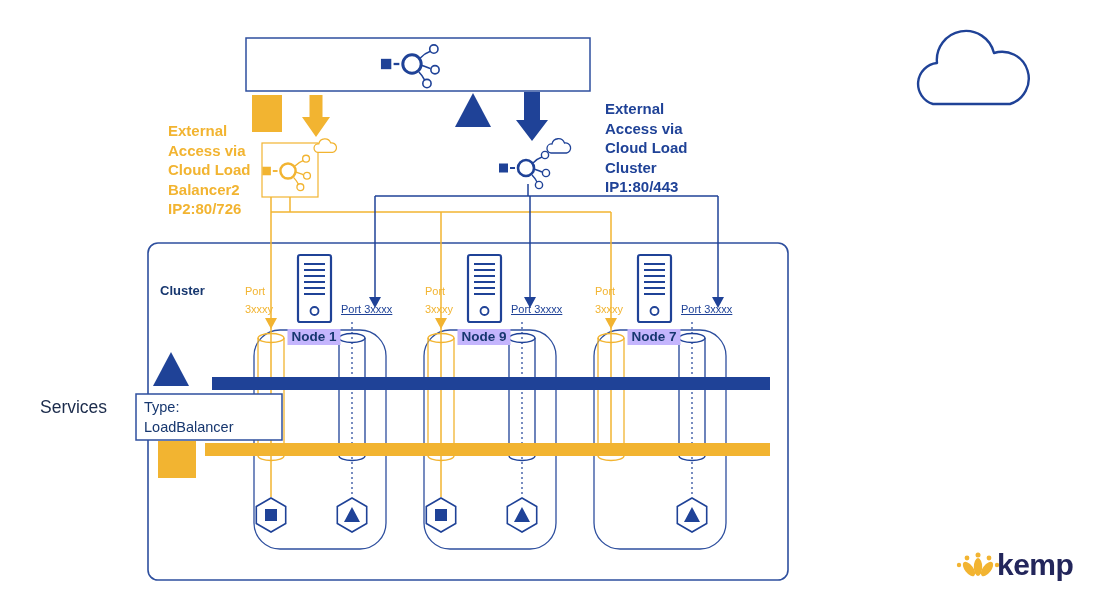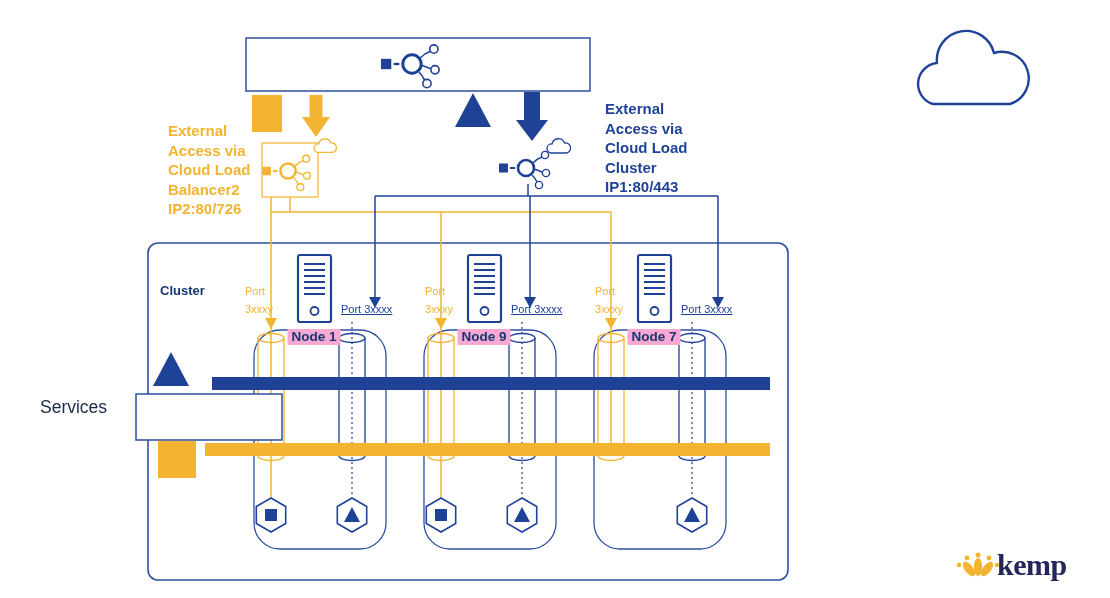--- a/index.html
+++ b/index.html
@@ -13,28 +13,28 @@
   .stage{
     position:relative;width:1110px;height:598px;background:#fff;
     font-family:"Liberation Sans",sans-serif;overflow:hidden;
   }
   .stage > svg{position:absolute;left:0;top:0;}
   .txt{position:absolute;white-space:nowrap;}
   .ext{font-weight:700;font-size:15px;line-height:19.5px;margin-top:10px;}
   .ext.y{color:var(--yellow);}
   .ext.b{color:var(--blue);}
   .cluster-label{font-weight:700;font-size:13px;color:var(--navy);margin-top:36px;}
-  .node-name{font-weight:700;font-size:13.5px;color:var(--navy);background:#f9a8d4;
+  .node-name{font-weight:700;font-size:13.5px;color:var(--navy);background:#c4b5fd;
     padding:0 4px;transform:translateX(-50%);line-height:16px;}
   .port{font-size:11px;line-height:17.5px;}
   .port.y{color:var(--yellow);}
   .port.b{color:var(--blue);text-decoration:underline;}
   .services{font-size:17.5px;color:var(--dark);text-align:right;}
   .typebox{font-size:14.5px;line-height:19.5px;color:var(--navy);}
-  .kemp{font-size:30px;font-weight:700;color:#23265B;letter-spacing:-0.5px;font-family:Liberation Serif, serif;}
+  .kemp{font-size:30px;font-weight:700;color:#23265B;letter-spacing:-0.5px;}
 </style>
 </head>
 <body>
 
 <div class="stage">
 
   <svg width="1110" height="598" viewBox="0 0 1110 598">
     <defs>
       <g id="lb-icon">
         <rect x="-27" y="-4.5" width="9" height="9" fill="currentColor" stroke="none"></rect>
@@ -239,16 +239,20 @@
 
   <div class="txt port y" style="left:595px;top:283px">
     <div>Port</div>
     <div>3xxxy</div>
   </div>
   <div class="txt port b" style="left:681px;top:301px">Port 3xxxx</div>
   <div class="txt node-name" style="left:654px;top:329px">Node 7</div>
 
   <div class="txt services" style="left:40px;top:397px">Services</div>
 
+  <div class="txt typebox" style="left:144px;top:398px">
+    <div>Type:</div>
+    <div>LoadBalancer</div>
+  </div>
 
   <div class="txt kemp" style="left:997px;top:548px">kemp</div>
 
 </div>
 
 </body></html>

